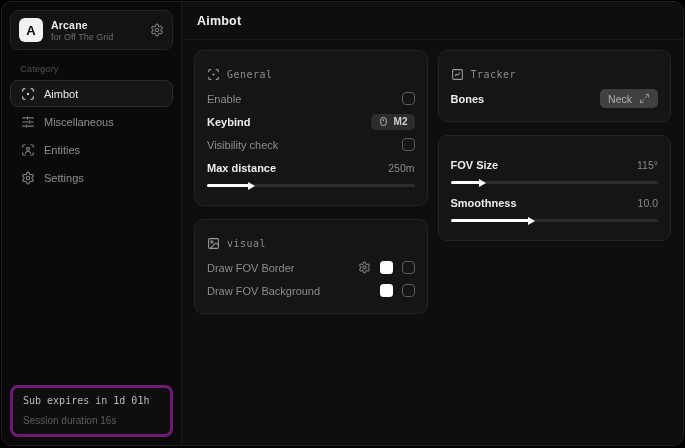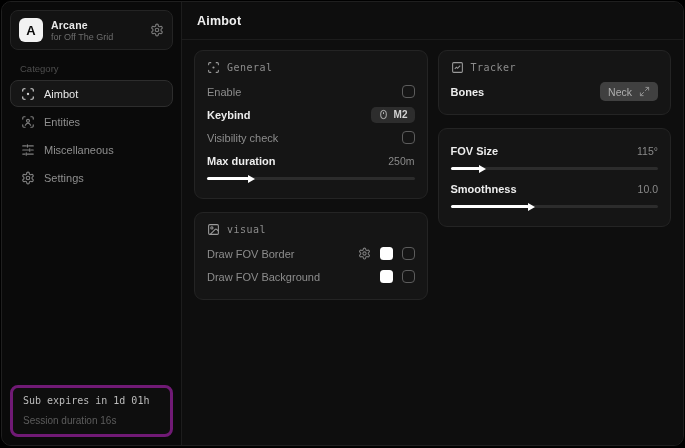--- a/index.html
+++ b/index.html
@@ -46,21 +46,21 @@
   .main { flex:1; display:flex; flex-direction:column; background:#0e0e0e; }
   .main-header {
     height:38px; min-height:38px; display:flex; align-items:center; padding:0 15px;
     border-bottom:1px solid #1c1c1c;
   }
   .page-title { font-size:12.5px; font-weight:700; color:#f0f0f0; letter-spacing:.2px; }
   .content { display:flex; gap:10px; padding:10px 12px; align-items:flex-start; }
   .col { flex:1; display:flex; flex-direction:column; gap:13px; }
   .card {
     background:#151515; border:1px solid #242424; border-radius:9px;
-    padding:10px 12px 11px;
+    padding:17px 12px 11px;
   }
   .card-header {
     display:flex; align-items:center; gap:7px; margin-bottom:6px;
     color:#8c8c8c; font-family:"DejaVu Sans Mono", monospace; font-size:10px; letter-spacing:.5px;
   }
   .card-header .hicon { display:flex; color:#9a9a9a; }
   .row { display:flex; align-items:center; justify-content:space-between; min-height:23px; }
   .label-muted { font-size:11px; color:#8d8d8d; }
   .label-strong { font-size:11px; font-weight:700; color:#ededed; }
   .value { font-size:10.5px; color:#8a8a8a; }
@@ -120,35 +120,35 @@
           <svg width="14" height="14" viewBox="0 0 24 24" fill="none" stroke="currentColor" stroke-width="2" stroke-linecap="round">
               <path d="M7 3H5a2 2 0 0 0-2 2v2M17 3h2a2 2 0 0 1 2 2v2M21 17v2a2 2 0 0 1-2 2h-2M3 17v2a2 2 0 0 0 2 2h2"></path>
               <circle cx="12" cy="12" r="2" fill="currentColor" stroke="none"></circle>
             </svg>
         </span>
         <span>Aimbot</span>
       </div>
       <div class="nav-item">
         <span class="nicon">
           <svg width="14" height="14" viewBox="0 0 24 24" fill="none" stroke="currentColor" stroke-width="2" stroke-linecap="round">
+              <path d="M21 5h-8M9 5H3M21 12h-4M13 12H3M21 19H11M7 19H3"></path>
+              <path d="M11 3v4M15 10v4M9 17v4"></path>
+            </svg>
+        </span>
+        <span>Miscellaneous</span>
+      </div>
+      <div class="nav-item">
+        <span class="nicon">
+          <svg width="14" height="14" viewBox="0 0 24 24" fill="none" stroke="currentColor" stroke-width="2" stroke-linecap="round">
               <path d="M7 3H5a2 2 0 0 0-2 2v2M17 3h2a2 2 0 0 1 2 2v2M21 17v2a2 2 0 0 1-2 2h-2M3 17v2a2 2 0 0 0 2 2h2"></path>
               <circle cx="12" cy="10" r="2.5"></circle>
               <path d="M7.5 17.5c1-2.2 2.6-3.3 4.5-3.3s3.5 1.1 4.5 3.3"></path>
             </svg>
         </span>
         <span>Entities</span>
-      </div>
-      <div class="nav-item">
-        <span class="nicon">
-          <svg width="14" height="14" viewBox="0 0 24 24" fill="none" stroke="currentColor" stroke-width="2" stroke-linecap="round">
-              <path d="M21 5h-8M9 5H3M21 12h-4M13 12H3M21 19H11M7 19H3"></path>
-              <path d="M11 3v4M15 10v4M9 17v4"></path>
-            </svg>
-        </span>
-        <span>Miscellaneous</span>
       </div>
       <div class="nav-item">
         <span class="nicon">
           <svg width="14" height="14" viewBox="0 0 24 24" fill="none" stroke="currentColor" stroke-width="2">
               <path d="M12.22 2h-.44a2 2 0 0 0-2 2v.18a2 2 0 0 1-1 1.73l-.43.25a2 2 0 0 1-2 0l-.15-.08a2 2 0 0 0-2.73.73l-.22.38a2 2 0 0 0 .73 2.73l.15.1a2 2 0 0 1 1 1.72v.51a2 2 0 0 1-1 1.74l-.15.09a2 2 0 0 0-.73 2.73l.22.38a2 2 0 0 0 2.73.73l.15-.08a2 2 0 0 1 2 0l.43.25a2 2 0 0 1 1 1.73V20a2 2 0 0 0 2 2h.44a2 2 0 0 0 2-2v-.18a2 2 0 0 1 1-1.73l.43-.25a2 2 0 0 1 2 0l.15.08a2 2 0 0 0 2.73-.73l.22-.39a2 2 0 0 0-.73-2.73l-.15-.08a2 2 0 0 1-1-1.74v-.5a2 2 0 0 1 1-1.74l.15-.09a2 2 0 0 0 .73-2.73l-.22-.38a2 2 0 0 0-2.73-.73l-.15.08a2 2 0 0 1-2 0l-.43-.25a2 2 0 0 1-1-1.73V4a2 2 0 0 0-2-2z"></path>
               <circle cx="12" cy="12" r="3"></circle>
             </svg>
         </span>
         <span>Settings</span>
       </div>
@@ -197,21 +197,21 @@
               <span>M2</span>
             </span>
           </div>
 
           <div class="row">
             <span class="label-muted">Visibility check</span>
             <span class="checkbox"></span>
           </div>
 
           <div class="row">
-            <span class="label-strong">Max duration</span>
+            <span class="label-strong">Max distance</span>
             <span class="value">250m</span>
           </div>
           <div class="slider">
             <div class="slider-fill" style="width: 20%;">
               <span class="slider-thumb"></span>
             </div>
           </div>
         </section>
 
         <section class="card">

